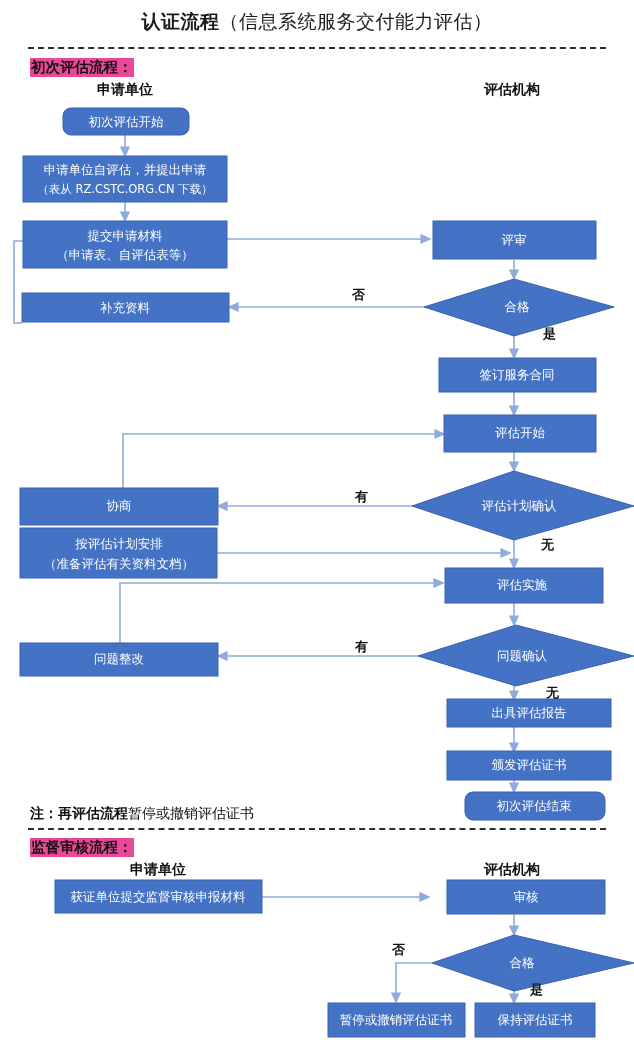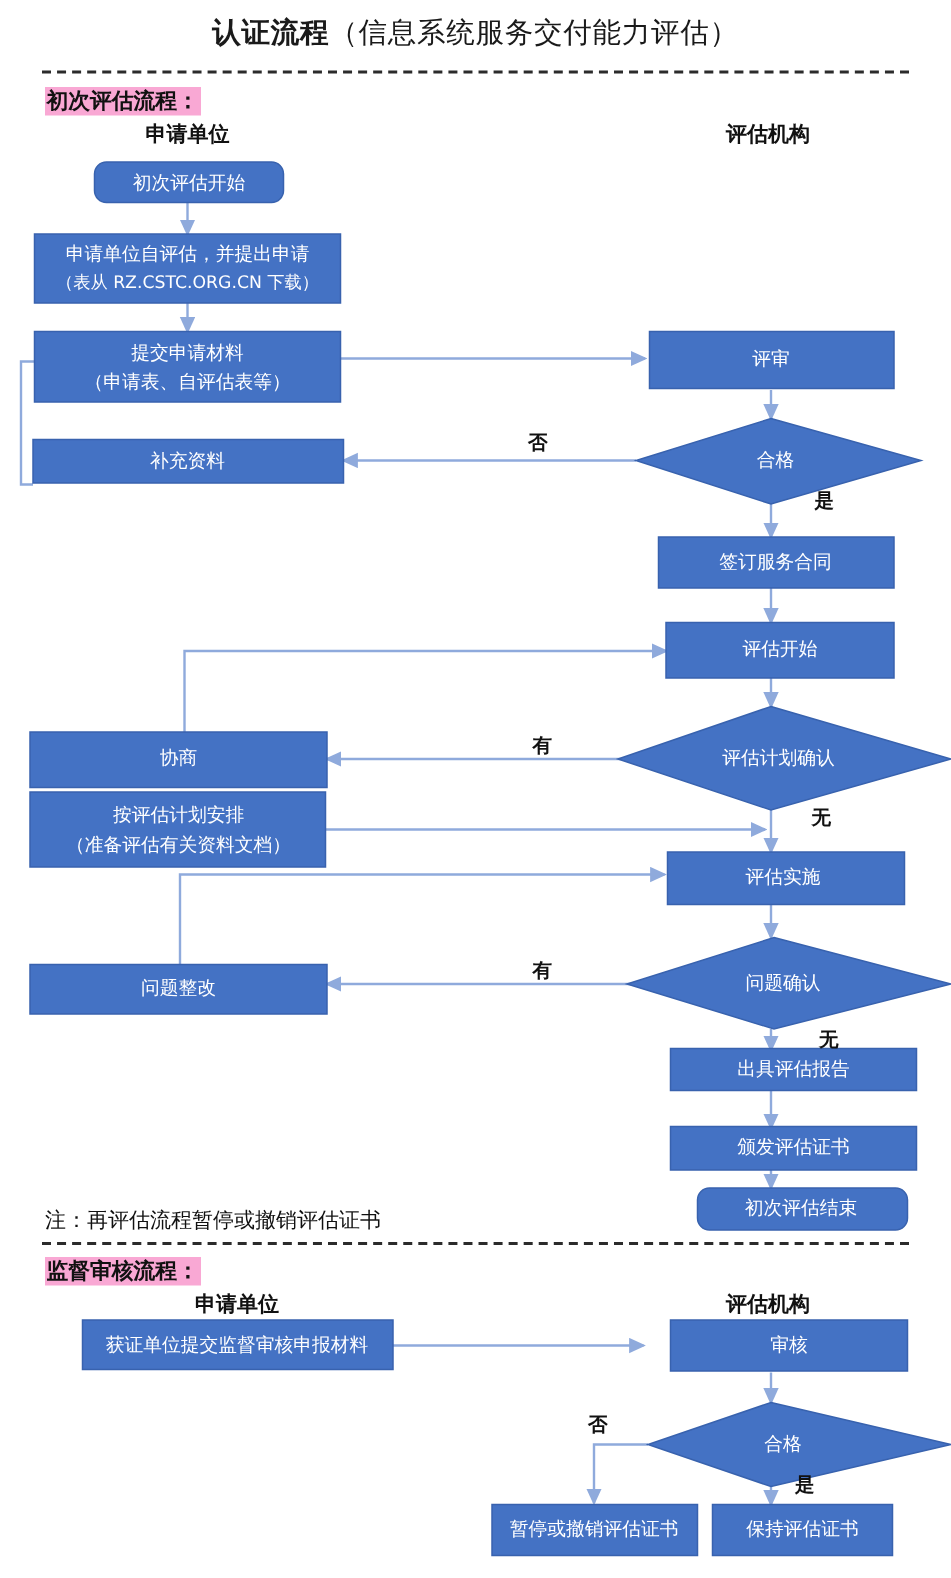--- a/index.html
+++ b/index.html
@@ -5,25 +5,25 @@
   html,body{margin:0;padding:0;background:#ffffff;}
   body{width:634px;height:1052px;position:relative;overflow:hidden;
        font-family:"DejaVu Sans","Liberation Sans",sans-serif;}
   #stage{position:relative;width:634px;height:1052px;}
   svg#flow{position:absolute;left:0;top:0;width:634px;height:1052px;}
   .ttl{position:absolute;width:100%;text-align:center;top:9px;
        font-size:19px;color:#1a1a1a;letter-spacing:.5px;}
   .ttl b{font-weight:bold;}
   .ttl span.norm{font-weight:normal;}
   .sect{position:absolute;font-size:14.5px;font-weight:bold;color:#111;
-        background:#f9a8d4;padding:0 1px;}
+        background:#ec4899;padding:0 1px;}
   .colhdr{position:absolute;font-size:14px;font-weight:bold;color:#111;
           }
   .note{position:absolute;font-size:14px;color:#111;}
-  .note b{font-weight:normal;}
+  .note b{font-weight:bold;}
   .note i{font-style:normal;font-weight:normal;}
   .lbl{position:absolute;font-size:13px;font-weight:bold;color:#111;}
   .nodetext{fill:#ffffff;font-size:12.5px;font-family:"DejaVu Sans","Liberation Sans",sans-serif;
             text-anchor:middle;dominant-baseline:middle;}
   .nodetext.sm{font-size:11.5px;}
   .dash{position:absolute;left:28px;width:578px;height:0;
         border-top:2px dashed #2b2b2b;}
 </style>
 </head>
 <body>

